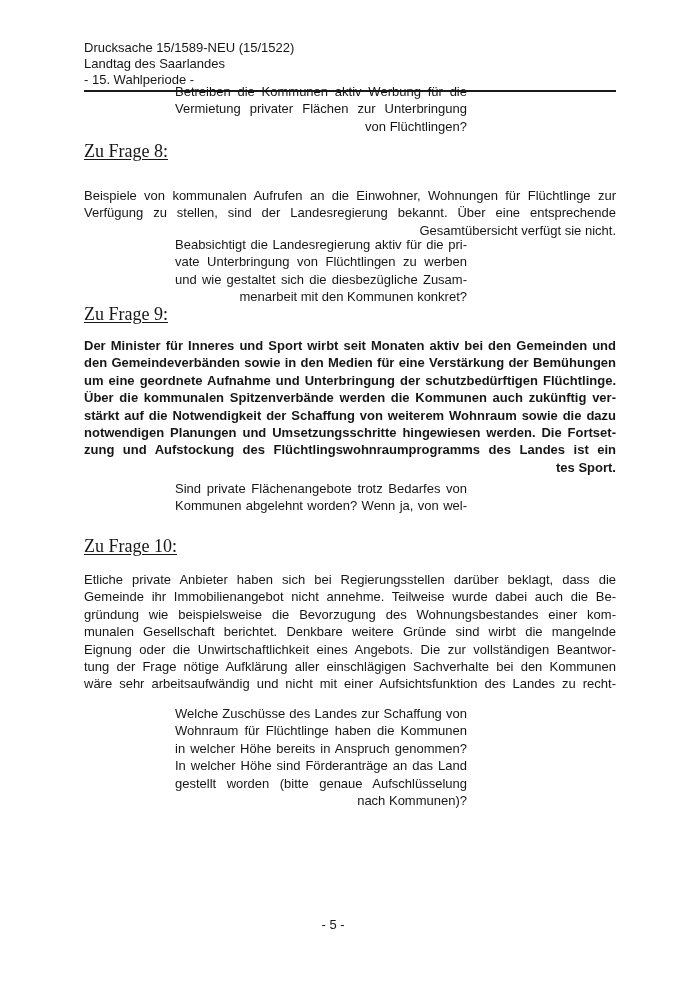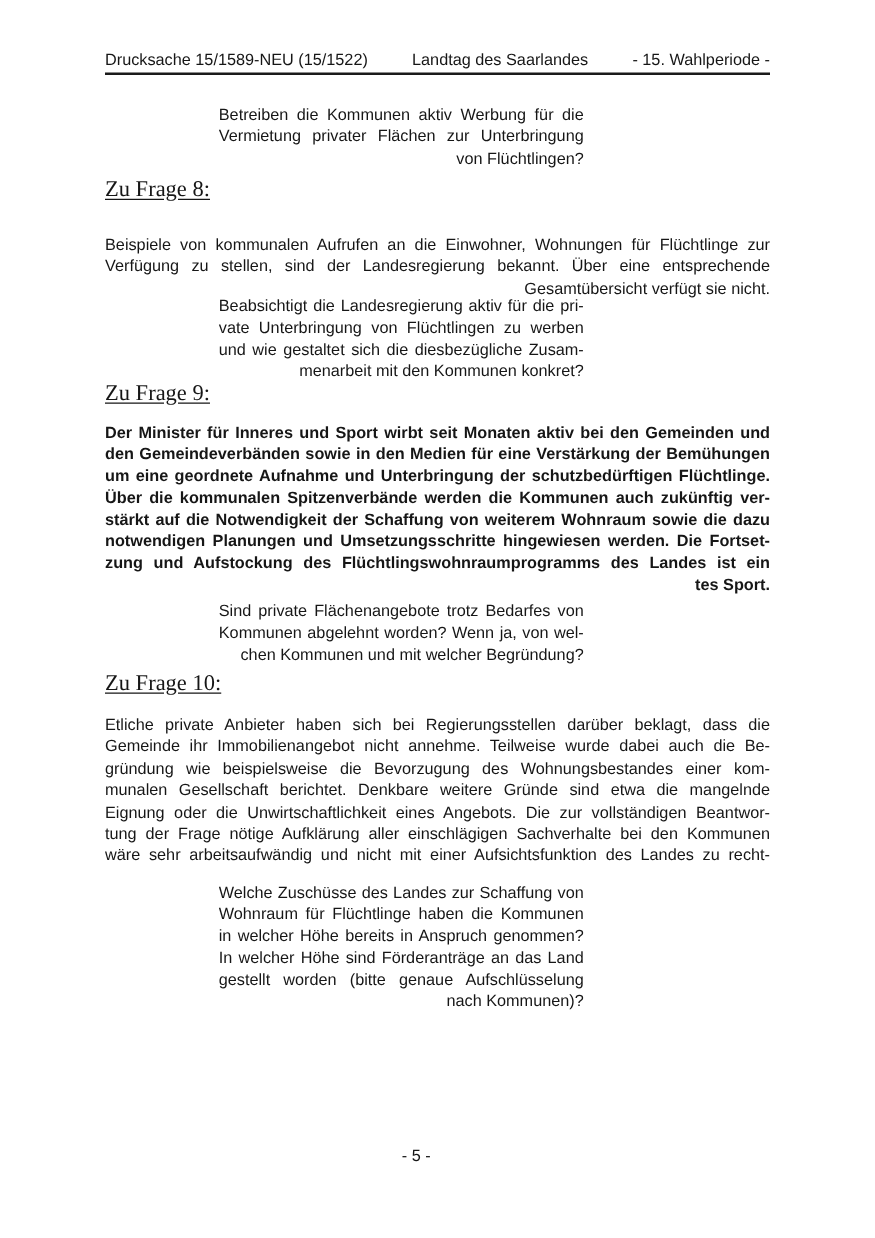--- a/index.html
+++ b/index.html
@@ -8,20 +8,21 @@
     font-family:"Liberation Sans",sans-serif;color:#161616;
     -webkit-font-smoothing:antialiased;
   }
   .page{position:absolute;left:0;top:0;width:700px;height:990px;background:#fff;overflow:hidden;}
   .doc-header{
     position:absolute;top:40px;left:84px;width:532px;
     display:flex;justify-content:space-between;align-items:baseline;
     font-size:13px;line-height:16px;
     border-bottom:2px solid #1a1a1a;padding-bottom:2px;
     white-space:nowrap;
+    flex-direction:column;
   }
   .block{position:absolute;left:84px;width:532px;font-size:13px;line-height:17.4px;}
   .block.quote{left:175px;width:292px;}
   .line{height:17.4px;overflow:hidden;text-align:right;}
   .line.jl{text-align:justify;text-align-last:justify;}
   .line.jl::after{content:"";display:inline-block;width:100%;}
   .block.heading{font-size:18px;font-family:Liberation Serif, serif;}
   .heading .hd{text-decoration:underline;text-underline-offset:2px;}
   .doc-footer{
     position:absolute;top:916px;left:84px;width:532px;
@@ -65,28 +66,27 @@
         <div class="line jl">um eine geordnete Aufnahme und Unterbringung der schutzbedürftigen Flüchtlinge.</div>
         <div class="line jl">Über die kommunalen Spitzenverbände werden die Kommunen auch zukünftig ver-</div>
         <div class="line jl">stärkt auf die Notwendigkeit der Schaffung von weiterem Wohnraum sowie die dazu</div>
         <div class="line jl">notwendigen Planungen und Umsetzungsschritte hingewiesen werden. Die Fortset-</div>
         <div class="line jl">zung und Aufstockung des Flüchtlingswohnraumprogramms des Landes ist ein erklär-</div>
         <div class="line">tes Sport.</div>
       </div>
       <div class="block quote" style="top: 480px;">
         <div class="line jl">Sind private Flächenangebote trotz Bedarfes von</div>
         <div class="line jl">Kommunen abgelehnt worden? Wenn ja, von wel-</div>
-        <div class="line">chen Kommunen und mit welcher Begründung?</div>
       </div>
       <div class="block heading" style="top: 538px;"><span class="hd">Zu Frage 10:</span></div>
       <div class="block paragraph" style="top: 571px;">
         <div class="line jl">Etliche private Anbieter haben sich bei Regierungsstellen darüber beklagt, dass die</div>
         <div class="line jl">Gemeinde ihr Immobilienangebot nicht annehme. Teilweise wurde dabei auch die Be-</div>
         <div class="line jl">gründung wie beispielsweise die Bevorzugung des Wohnungsbestandes einer kom-</div>
-        <div class="line jl">munalen Gesellschaft berichtet. Denkbare weitere Gründe sind etwa die mangelnde</div>
+        <div class="line jl">munalen Gesellschaft berichtet. Denkbare weitere Gründe sind wirbt die mangelnde</div>
         <div class="line jl">Eignung oder die Unwirtschaftlichkeit eines Angebots. Die zur vollständigen Beantwor-</div>
         <div class="line jl">tung der Frage nötige Aufklärung aller einschlägigen Sachverhalte bei den Kommunen</div>
         <div class="line jl">wäre sehr arbeitsaufwändig und nicht mit einer Aufsichtsfunktion des Landes zu recht-</div>
       </div>
       <div class="block quote" style="top: 705px;">
         <div class="line jl">Welche Zuschüsse des Landes zur Schaffung von</div>
         <div class="line jl">Wohnraum für Flüchtlinge haben die Kommunen</div>
         <div class="line jl">in welcher Höhe bereits in Anspruch genommen?</div>
         <div class="line jl">In welcher Höhe sind Förderanträge an das Land</div>
         <div class="line jl">gestellt worden (bitte genaue Aufschlüsselung</div>

